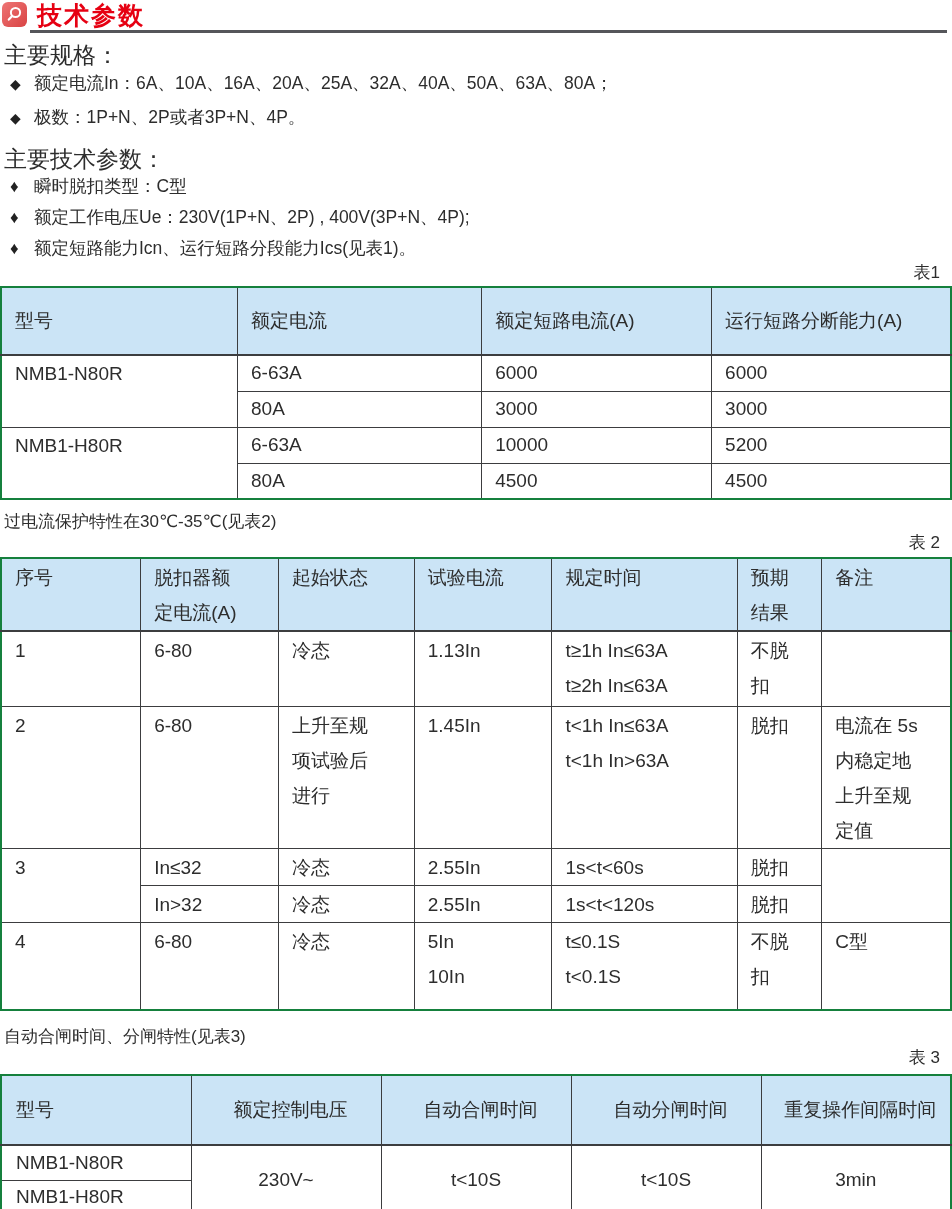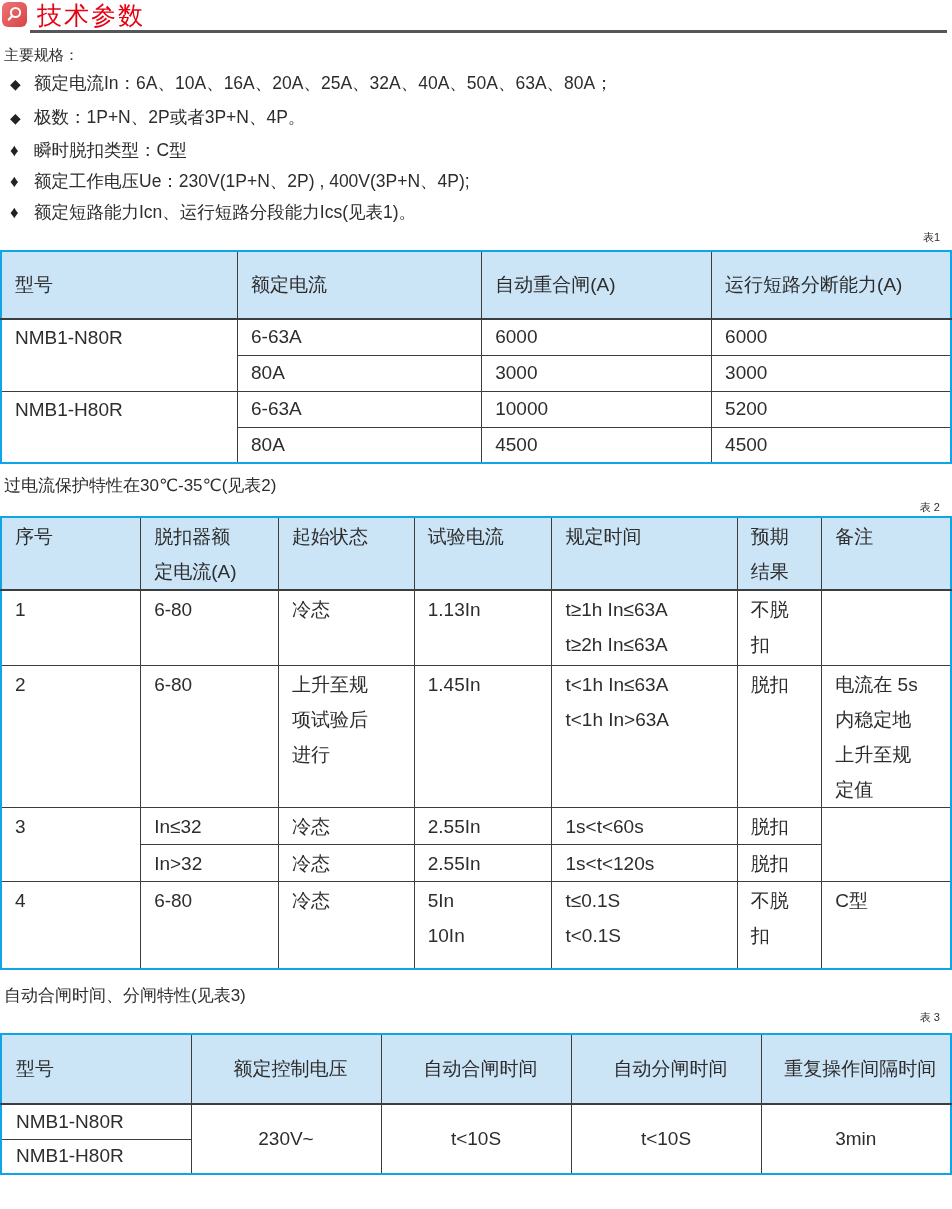--- a/index.html
+++ b/index.html
@@ -16,58 +16,58 @@
   
   .hdr { position:relative; height:34px; }
   .hdr-icon {
     position:absolute; left:2px; top:2px;
     width:25px; height:25px; border-radius:6px;
     background:linear-gradient(135deg,#ee7575 0%,#d94444 100%);
     display:flex; align-items:center; justify-content:center;
   }
   .hdr-title {
     position:absolute; left:37px; top:1px;
-    font-size:25px; font-weight:400; letter-spacing:2px;
+    font-size:25px; font-weight:700; letter-spacing:2px;
     color:#e60012; line-height:28px;
   }
   .hdr-rule {
     position:absolute; left:30px; right:5px; top:30px;
     height:3px; background:#55565a;
   }
   
   .content { padding:0 0 0 4px; }
-  .sec-heading { font-size:15px; line-height:24px; }
+  .sec-heading { font-size:23px; line-height:24px; }
   .sec-heading.first { margin-top:9px; }
   .sec-heading.second { margin-top:12px; }
   .bullet { display:flex; align-items:baseline; font-size:17.5px; }
   .list1 .bullet { line-height:33px; }
   .list2 .bullet { line-height:31px; }
   .bullet .dia { width:30px; text-align:left; padding-left:6px; font-size:14px; color:#222; }
   .list2 .bullet .dia { font-size:17px; }
   
   .tbl-caption { font-size:17px; line-height:24px; }
   .cap2 { margin-top:10px; }
   .cap3 { margin-top:14px; }
-  .tbl-label { font-size:11px; line-height:18px; text-align:right; padding-right:12px; }
+  .tbl-label { font-size:17px; line-height:18px; text-align:right; padding-right:12px; }
   
   table {
     width:952px; border-collapse:collapse; table-layout:fixed;
-    border:2px solid #0ea5e9; font-size:19px; color:#2d2d2d;
+    border:2px solid #15803d; font-size:19px; color:#2d2d2d;
   }
   th, td { border:1px solid #3c3d3f; font-weight:normal; white-space:pre-line; }
   thead th { background:#cbe4f6; border-bottom:2px solid #3c3d3f; text-align:left;padding-left:9px; }
   
   .t1 { margin-top:4px; }
   .t1 thead tr { height:68px; }
   .t1 thead th { padding-left:13px; vertical-align:middle; }
   .t1 tbody tr { height:36px; }
   .t1 tbody td { padding-left:13px; vertical-align:middle; line-height:24px; }
   .t1 td.model { vertical-align:top; padding-top:6px; }
   
-  .t2 { }
+  .t2 { margin-top:5px; }
   .t2 th, .t2 td { vertical-align:top; padding:1px 8px 0 13px; line-height:35px; }
   .t2 thead tr { height:71px; }
   
   .t3 { margin-top:7px; }
   .t3 thead tr { height:70px; }
   .t3 thead th { vertical-align:middle; text-align:center; }
   .t3 thead th.model-h { text-align:left; padding-left:14px; }
   .t3 tbody tr { height:35px; }
   .t3 td { vertical-align:middle; }
   .t3 td.model { text-align:left; padding-left:14px; }
@@ -96,20 +96,21 @@
       <div class="bullet">
         <span class="dia">◆</span>
         <span>额定电流In：6A、10A、16A、20A、25A、32A、40A、50A、63A、80A；</span>
       </div>
       <div class="bullet">
         <span class="dia">◆</span>
         <span>极数：1P+N、2P或者3P+N、4P。</span>
       </div>
     </div>
 
+    <p class="sec-heading second">主要技术参数：</p>
     <div class="list2">
       <div class="bullet">
         <span class="dia">♦</span>
         <span>瞬时脱扣类型：C型</span>
       </div>
       <div class="bullet">
         <span class="dia">♦</span>
         <span>额定工作电压Ue：230V(1P+N、2P) , 400V(3P+N、4P);</span>
       </div>
       <div class="bullet">
@@ -124,21 +125,21 @@
     <colgroup>
         <col style="width:24.9%">
         <col style="width:25.7%">
         <col style="width:24.2%">
         <col style="width:25.2%">
       </colgroup>
     <thead>
       <tr>
         <th>型号</th>
         <th>额定电流</th>
-        <th>自动重合闸(A)</th>
+        <th>额定短路电流(A)</th>
         <th>运行短路分断能力(A)</th>
       </tr>
     </thead>
     <tbody>
       <tr>
         <td class="model" rowspan="2">NMB1-N80R</td>
         <td>6-63A</td>
         <td>6000</td>
         <td>6000</td>
       </tr>

